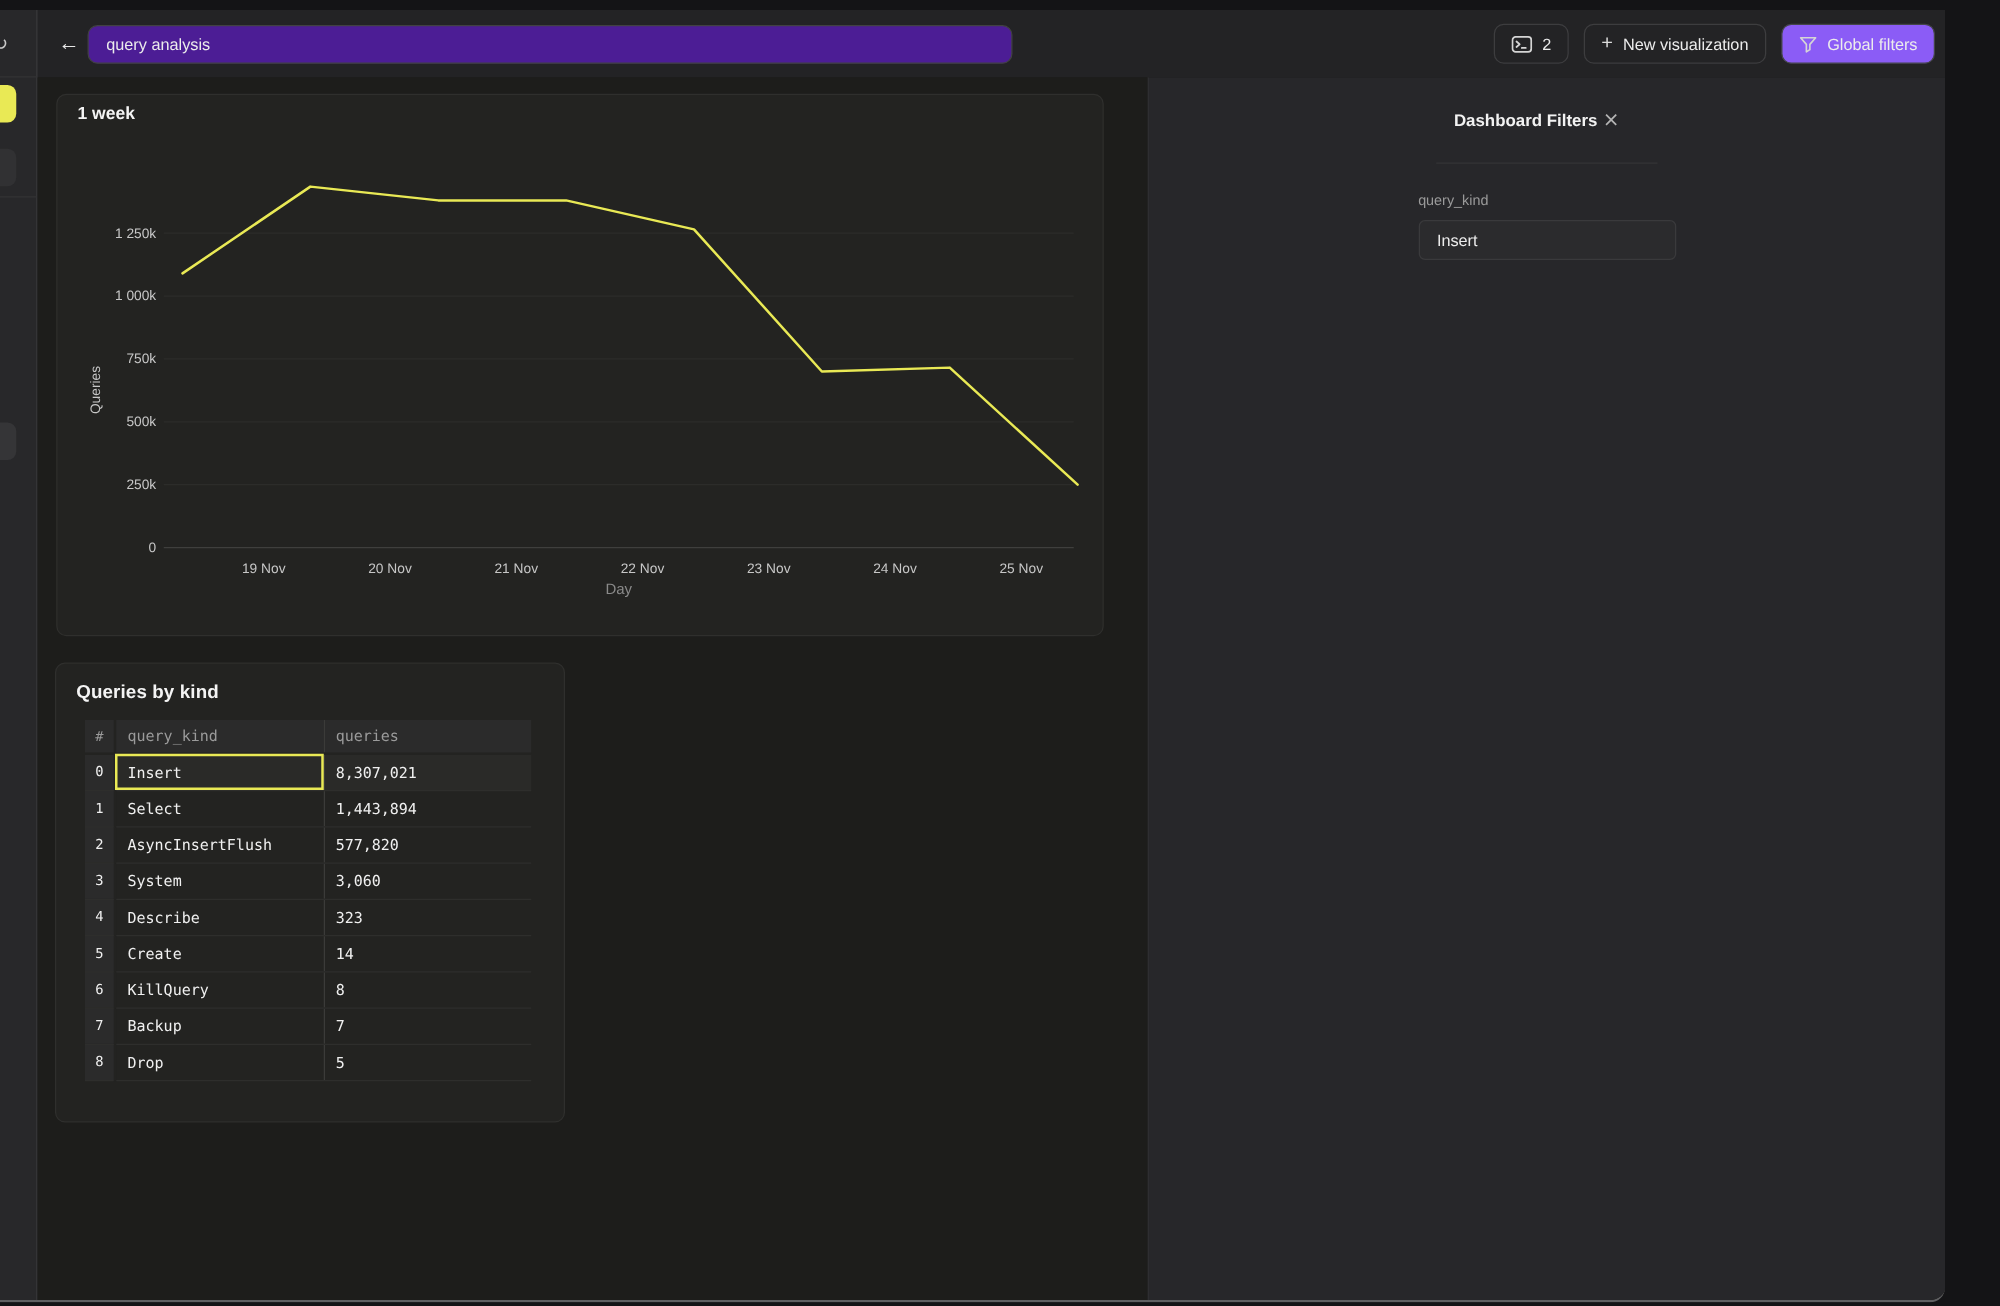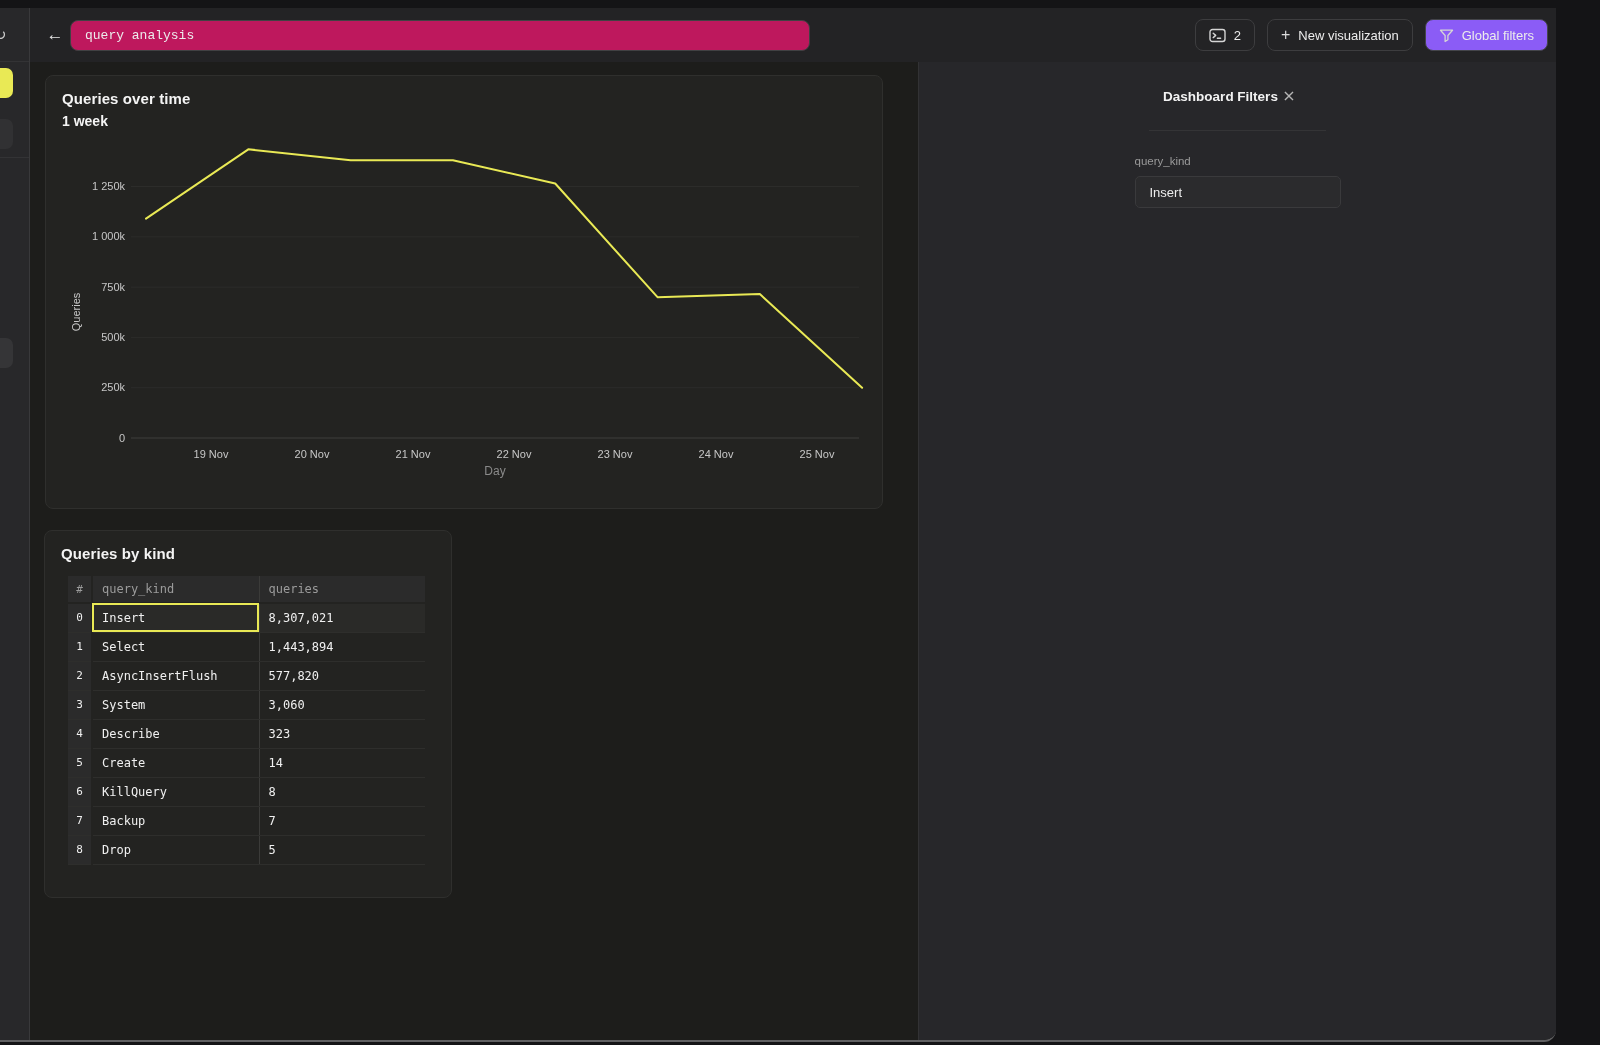--- a/index.html
+++ b/index.html
@@ -20,23 +20,23 @@
   .sb-item.g1 { background:#313133; margin-top:21px; }
   .sb-sep { height:1px; background:#333335; margin-top:8px; }
   .sb-item.g2 { background:#353537; margin-top:180px; }
 
   
   .main-col { flex:1; min-width:0; display:flex; flex-direction:column; }
 
   
   .topbar { height:54px; flex:none; background:#232325; display:flex; align-items:center; padding:0 8px 0 0; }
   .back { width:30px; margin-left:10px; color:#e6e6e6; font-size:17px; text-align:center; cursor:pointer; }
-  .title-input { width:740px; height:31px; margin-left:0px; background:#be185d; border:1px solid #414143;
+  .title-input { width:740px; height:31px; margin-left:0px; background:#4c1d95; border:1px solid #414143;
     border-radius:8px; color:#ececec; font-size:13px; padding:0 14px; outline:none;
-    font-family:Liberation Mono, monospace; }
+    font-family:Liberation Sans, sans-serif; }
   .tb-right { margin-left:auto; display:flex; gap:12px; align-items:center; }
   .tb-btn { display:flex; align-items:center; gap:8px; height:32px; padding:0 13px;
     background:#232325; border:1px solid #3d3d3f; border-radius:8px; color:#ececec;
     font-size:13px; font-family:"Liberation Sans",sans-serif; cursor:pointer; }
   .tb-btn.filters { background:#8b5cf6; border-color:#44454a; }
   .plus { font-size:16px; color:#dcdcdc; line-height:1; }
   .tb-icon { display:block; }
 
   
   .body-row { flex:1; display:flex; min-height:0; }
@@ -117,21 +117,20 @@
             <span>Global filters</span>
           </button>
         </div>
       </div>
 
       <div class="body-row">
 
         <div class="content">
 
           <div class="card chart-card">
-            <div class="card-title">Queries over time</div>
             <div class="card-subtitle">1 week</div>
             <svg class="chart-svg" width="806" height="350" viewBox="0 0 806 350">
                 <line x1="69" y1="302" x2="797" y2="302" stroke="#3f3f3d" stroke-width="1"></line>
                 <text x="63" y="305.5" text-anchor="end" class="tick">0</text>
                 <line x1="69" y1="251.7" x2="797" y2="251.7" stroke="#2c2c2a" stroke-width="1"></line>
                 <text x="63" y="255.2" text-anchor="end" class="tick">250k</text>
                 <line x1="69" y1="201.4" x2="797" y2="201.4" stroke="#2c2c2a" stroke-width="1"></line>
                 <text x="63" y="204.9" text-anchor="end" class="tick">500k</text>
                 <line x1="69" y1="151.10000000000002" x2="797" y2="151.10000000000002" stroke="#2c2c2a" stroke-width="1"></line>
                 <text x="63" y="154.60000000000002" text-anchor="end" class="tick">750k</text>

